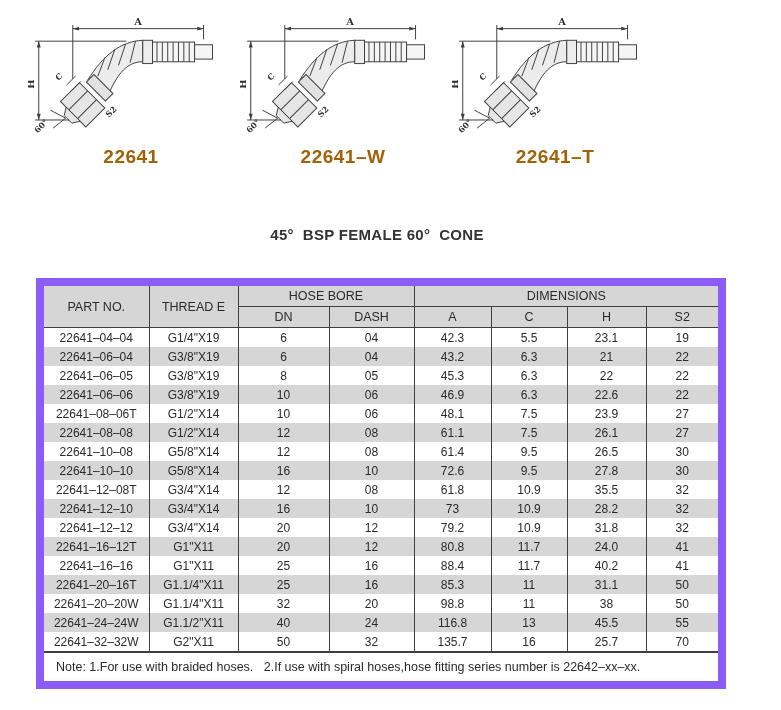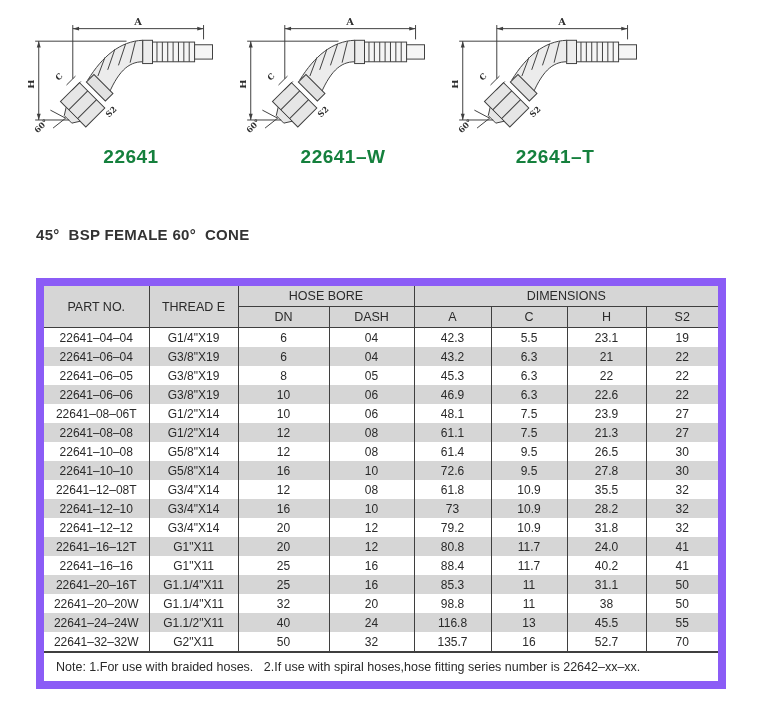--- a/index.html
+++ b/index.html
@@ -3,27 +3,27 @@
 <meta charset="utf-8">
 <style>
   html,body{margin:0;padding:0;background:#ffffff;}
   .page{position:relative;width:781px;height:710px;background:#fff;
         font-family:"Liberation Sans","DejaVu Sans",sans-serif;color:#2a2a2a;overflow:hidden;}
 
   
   .diagrams{position:absolute;left:25px;top:14px;width:640px;display:flex;}
   .diagram{width:212px;display:flex;flex-direction:column;align-items:center;}
   .diagram svg{width:206px;height:126px;display:block;}
-  .caption{margin-top:6px;font-size:19px;font-weight:bold;letter-spacing:.5px;color:#15803d;}
+  .caption{margin-top:6px;font-size:19px;font-weight:bold;letter-spacing:.5px;color:#a16207;}
 
   .dim-text{font-family:"DejaVu Serif","Liberation Serif",serif;font-size:11px;font-weight:bold;fill:#2f2f2f;}
   .dim-text-sm{font-family:"DejaVu Serif","Liberation Serif",serif;font-size:9px;font-weight:bold;fill:#2f2f2f;}
 
   
-  .title{position:absolute;top:226px;left:36px;width:682px;text-align:left;
+  .title{position:absolute;top:226px;left:36px;width:682px;text-align:center;
          font-size:15px;font-weight:bold;color:#333;letter-spacing:.3px;}
 
   
   table.spec{position:absolute;left:36px;top:278px;width:682px;table-layout:fixed;
              border-collapse:collapse;font-size:12px;color:#2a2a2a;}
   table.spec{border:8px solid #8b5cf6;}
   table.spec th{border:1px solid #3f3f3f;background:#d6d6d6;font-weight:normal;
                 font-size:12.5px;height:20px;padding:0;text-align:center;}
   table.spec tbody td{border-left:1px solid #3f3f3f;height:19px;padding:0;text-align:center;}
   table.spec tbody tr:nth-child(even){background:#d6d6d6;}
@@ -206,21 +206,21 @@
           <td>23.9</td>
           <td>27</td>
         </tr>
         <tr>
           <td>22641–08–08</td>
           <td>G1/2"X14</td>
           <td>12</td>
           <td>08</td>
           <td>61.1</td>
           <td>7.5</td>
-          <td>21.3</td>
+          <td>26.1</td>
           <td>27</td>
         </tr>
         <tr>
           <td>22641–10–08</td>
           <td>G5/8"X14</td>
           <td>12</td>
           <td>08</td>
           <td>61.4</td>
           <td>9.5</td>
           <td>26.5</td>
@@ -316,21 +316,21 @@
           <td>45.5</td>
           <td>55</td>
         </tr>
         <tr>
           <td>22641–32–32W</td>
           <td>G2"X11</td>
           <td>50</td>
           <td>32</td>
           <td>135.7</td>
           <td>16</td>
-          <td>52.7</td>
+          <td>25.7</td>
           <td>70</td>
         </tr>
       </tbody>
     <tfoot>
       <tr>
         <td colspan="8">Note: 1.For use with braided hoses.&nbsp;&nbsp; 2.If use with spiral hoses,hose fitting series number is 22642–xx–xx.</td>
       </tr>
     </tfoot>
   </table>
 

